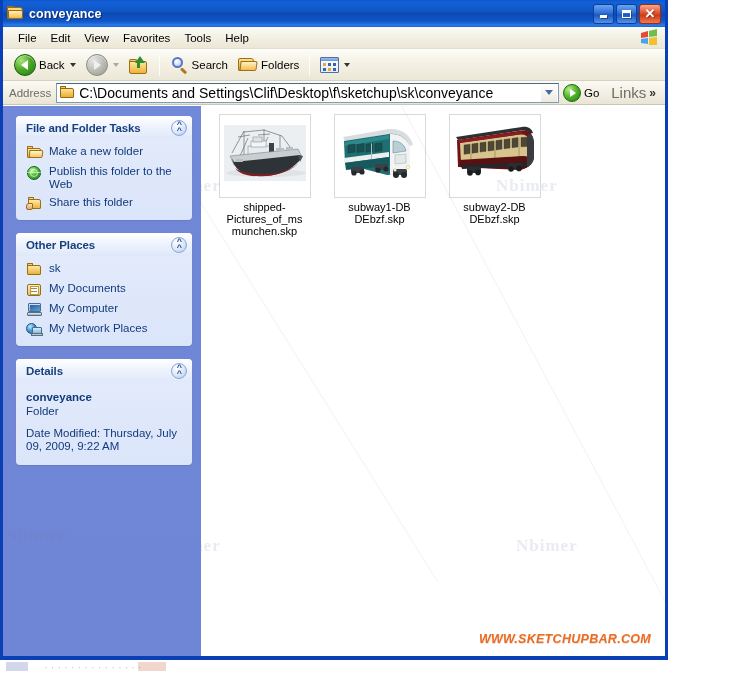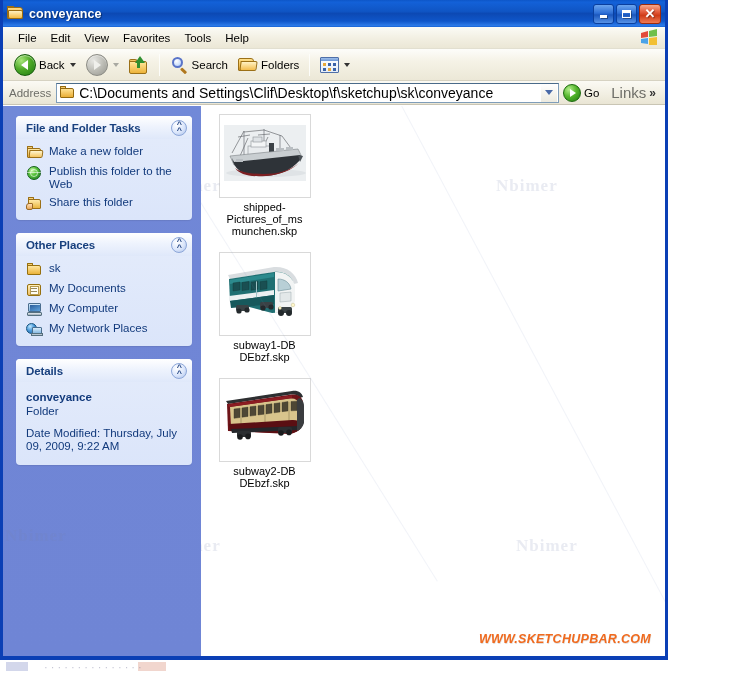--- a/index.html
+++ b/index.html
@@ -524,22 +524,21 @@
     flex: 1 1 auto;
     background: #ffffff;
     position: relative;
     padding: 8px 0 0 6px;
     overflow: hidden;
   }
   .files {
     display: flex;
     flex-wrap: wrap;
     align-content: flex-start;
-    gap: 9px;
-    flex-direction: column;
+    gap: 0px;
   }
   .fileitem {
     width: 115px;
     margin: 0 0 6px 0;
     display: flex;
     flex-direction: column;
     align-items: center;
     cursor: default;
     position: relative;
   }

